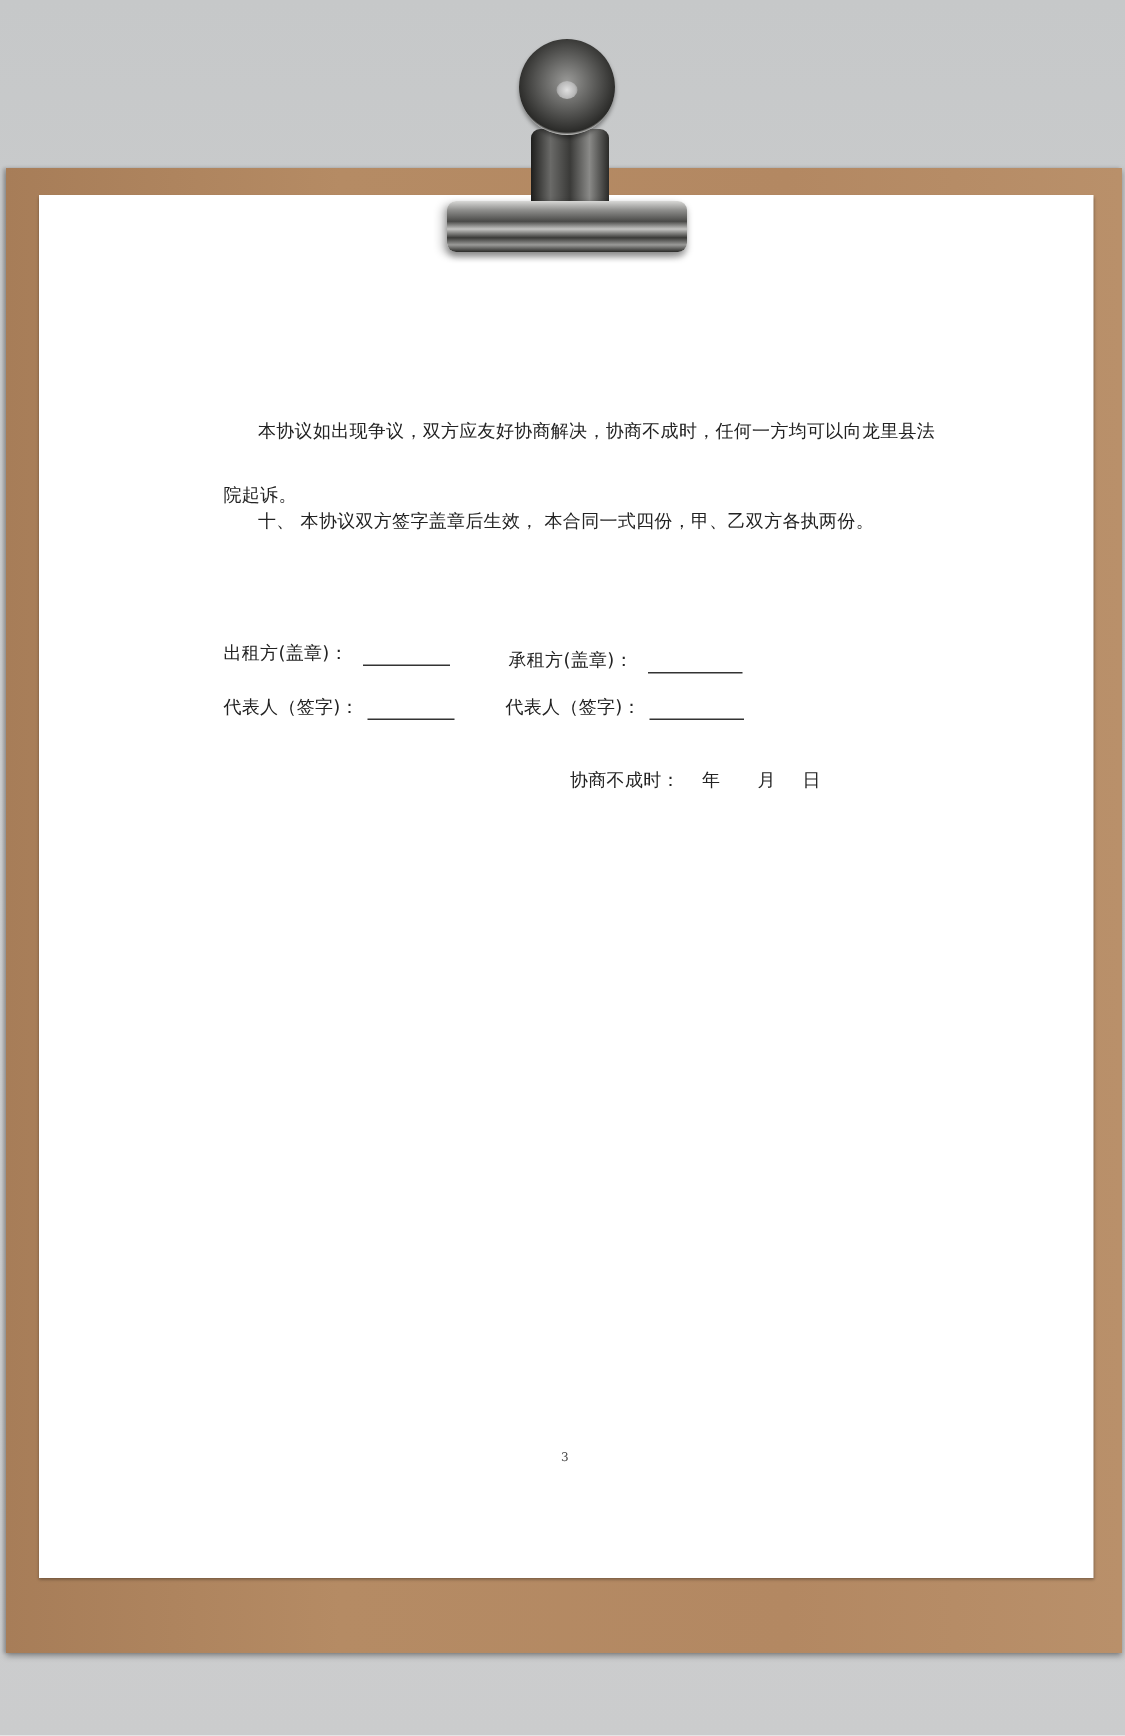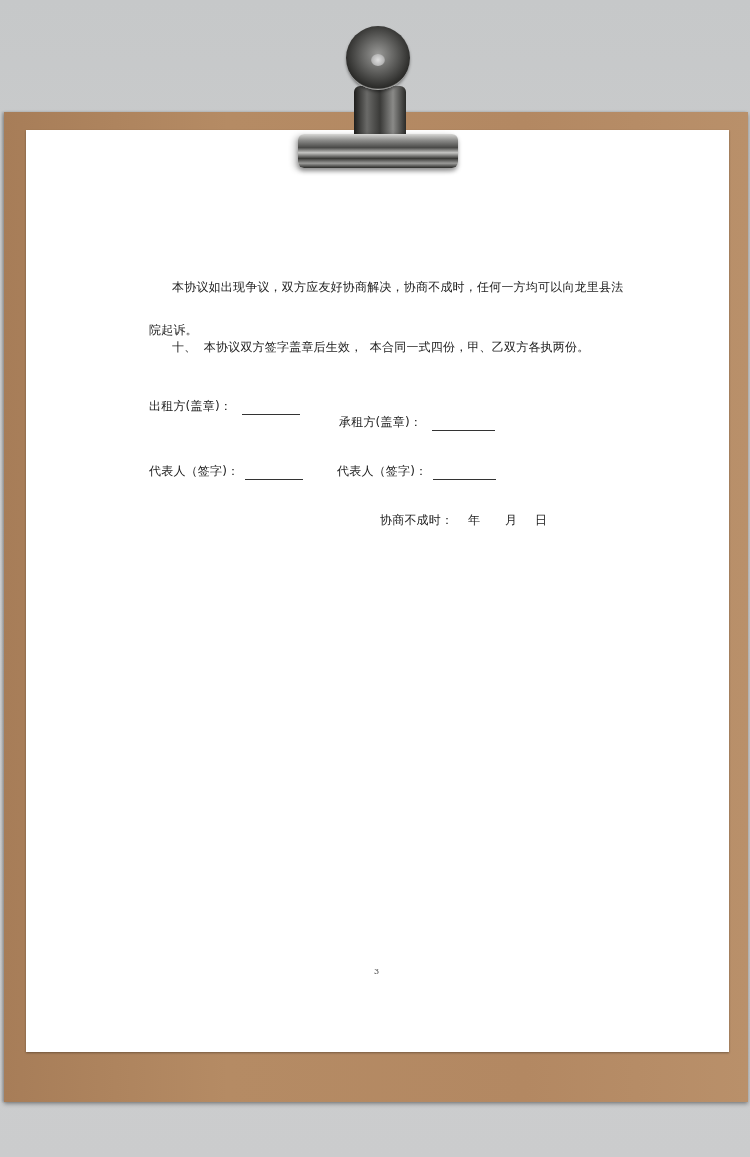--- a/index.html
+++ b/index.html
@@ -49,27 +49,27 @@
 <div class="board"></div>
 <div class="paper"></div>
 
 <div class="clip-neck"></div>
 <div class="clip-ring"></div>
 <div class="clip-hole"></div>
 <div class="clip-bar"></div>
 
 <div class="text" style="left:172px; top:279px;">本协议如出现争议，双方应友好协商解决，协商不成时，任何一方均可以向龙里县法</div>
 <div class="text" style="left:149px; top:322px;">院起诉。</div>
-<div class="text" style="left:172px; top:339px;font-family:Liberation Mono, monospace;">十、  本协议双方签字盖章后生效，  本合同一式四份，甲、乙双方各执两份。</div>
+<div class="text" style="left:172px; top:339px;">十、  本协议双方签字盖章后生效，  本合同一式四份，甲、乙双方各执两份。</div>
 
-<div class="text" style="left:149px; top:398px;">
+<div class="text" style="left:149px; top:427px;">
   <span>出租方(盖章)：</span>
   <span class="blank" style="width:58px; margin-left:6px;"></span>
 </div>
-<div class="text" style="left:339px; top:414px;">
+<div class="text" style="left:339px; top:432px;">
   <span>承租方(盖章)：</span>
   <span class="blank" style="width:63px; margin-left:6px;"></span>
 </div>
 
 <div class="text" style="left:149px; top:463px;">
   <span>代表人（签字)：</span>
   <span class="blank" style="width:58px; margin-left:2px;"></span>
 </div>
 <div class="text" style="left:337px; top:463px;">
   <span>代表人（签字)：</span>

